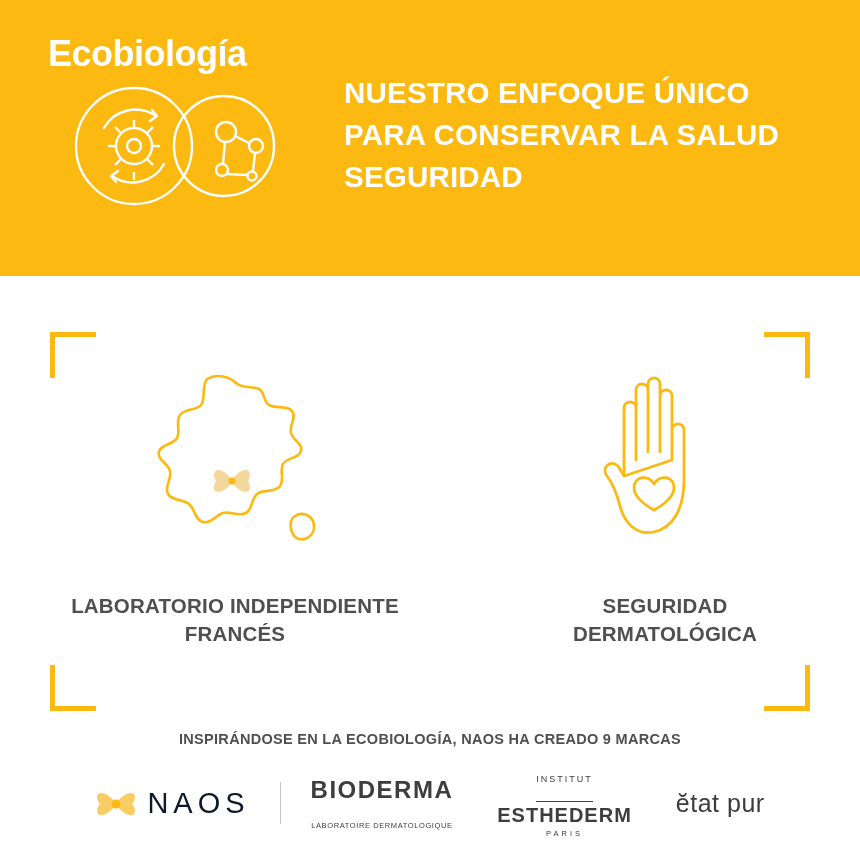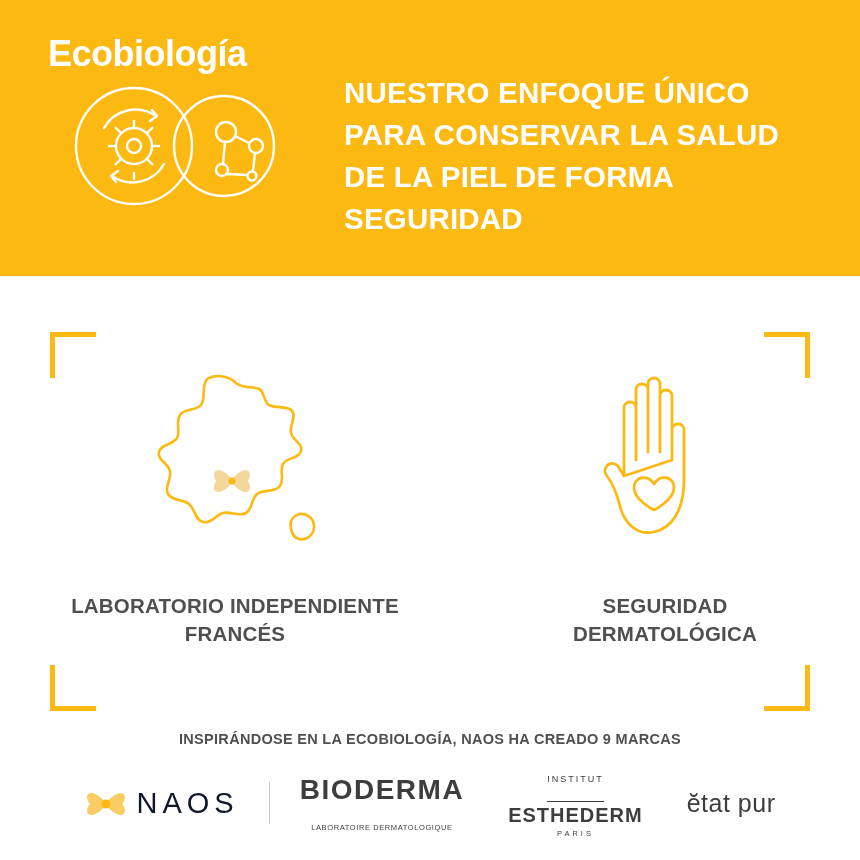--- a/index.html
+++ b/index.html
@@ -168,21 +168,21 @@
     width: 1px;
     height: 42px;
     background: #c9c9c9;
     margin: 0 30px;
   }
   .brand-bioderma {
     text-align: center;
     color: #3d3d3d;
   }
   .brand-bioderma .main {
-    font-size: 28px;
+    font-size: 24px;
     font-weight: bold;
     letter-spacing: 1.5px;
   }
   .brand-bioderma .sub {
     font-size: 7.5px;
     letter-spacing: 0.6px;
     margin-top: 17px;
   }
   .brand-esthederm {
     text-align: center;
@@ -255,21 +255,20 @@
           <line x1="169" y1="58" x2="167" y2="80"></line>
           <line x1="170" y1="90" x2="192" y2="91"></line>
           <line x1="199" y1="69" x2="197" y2="87"></line>
         </svg>
       </div>
     </div>
 
     <div class="header-title">
       <div>NUESTRO ENFOQUE ÚNICO</div>
       <div>PARA CONSERVAR LA SALUD</div>
-      <div>DE LA PIEL DE FORMA</div>
       <div>SEGURIDAD</div>
     </div>
   </div>
 
   <div class="body-area">
 
     <div class="bracket bracket-tl">
         <span class="h"></span>
         <span class="v"></span>
       </div>

